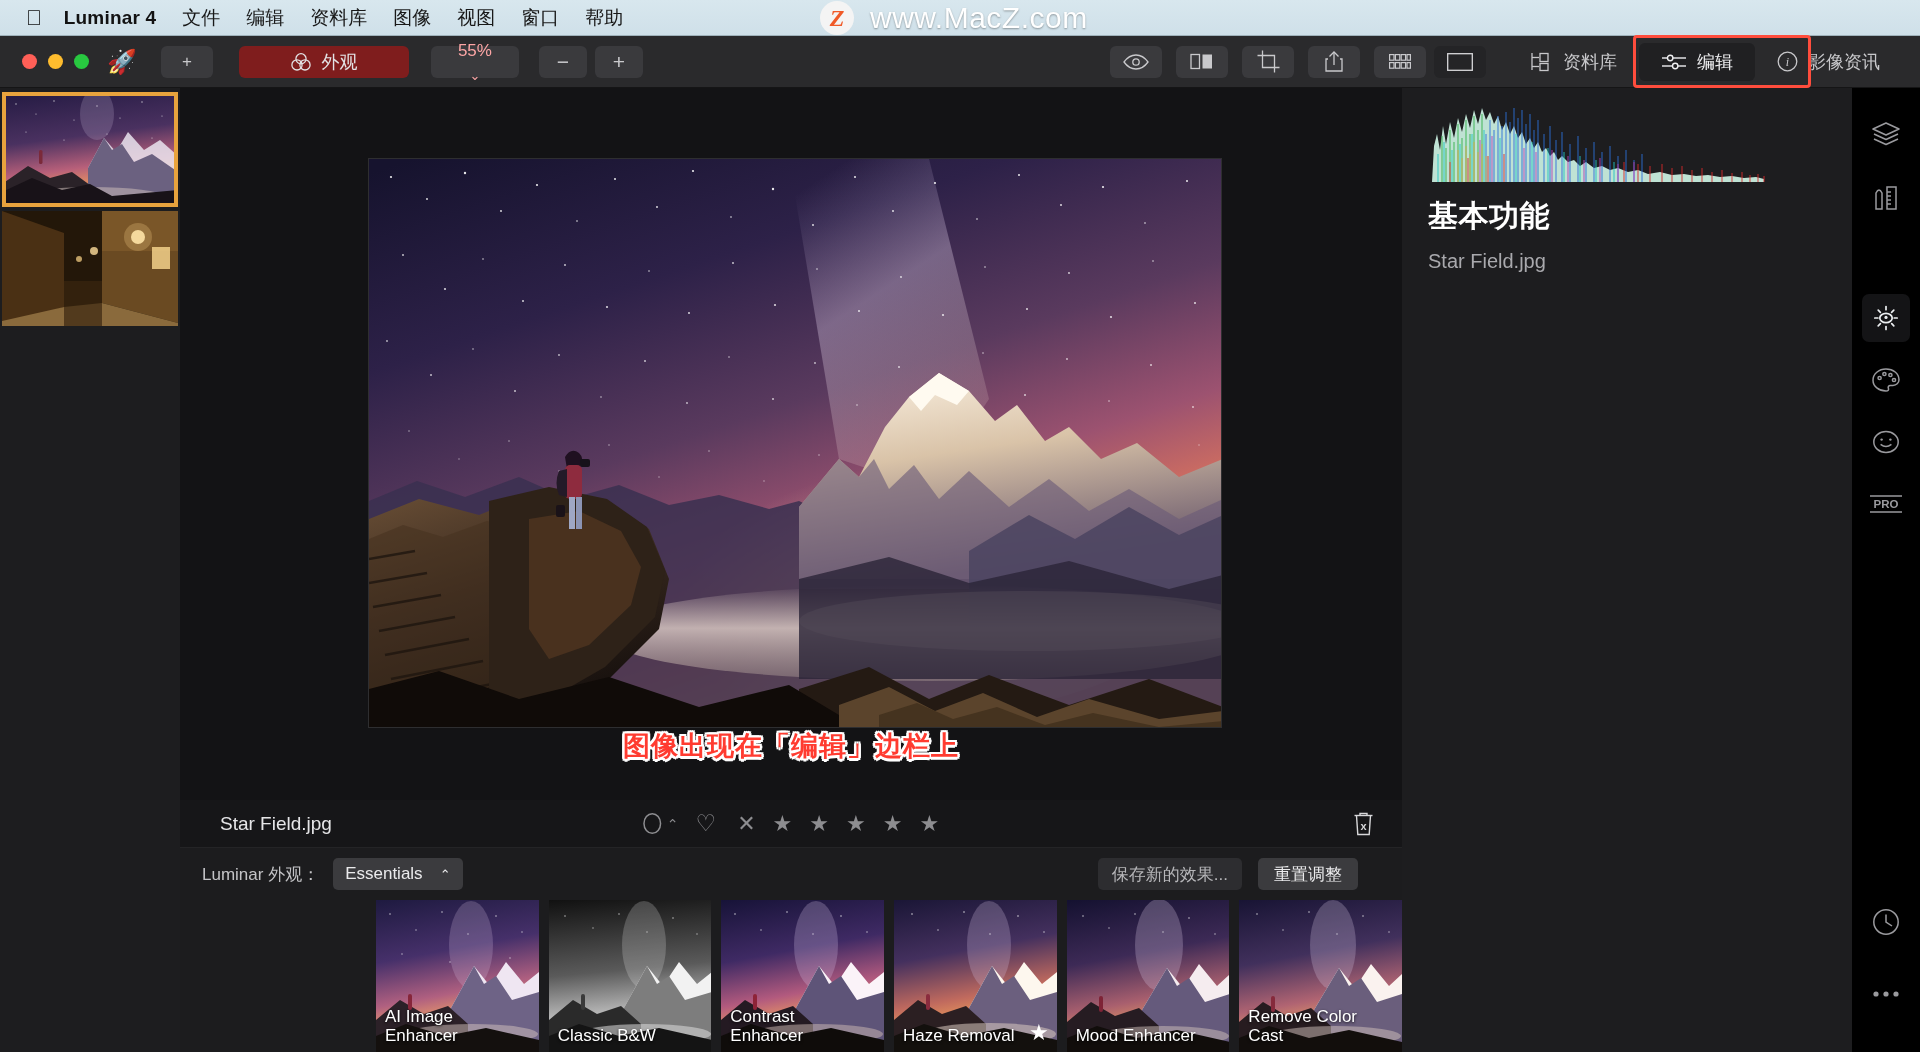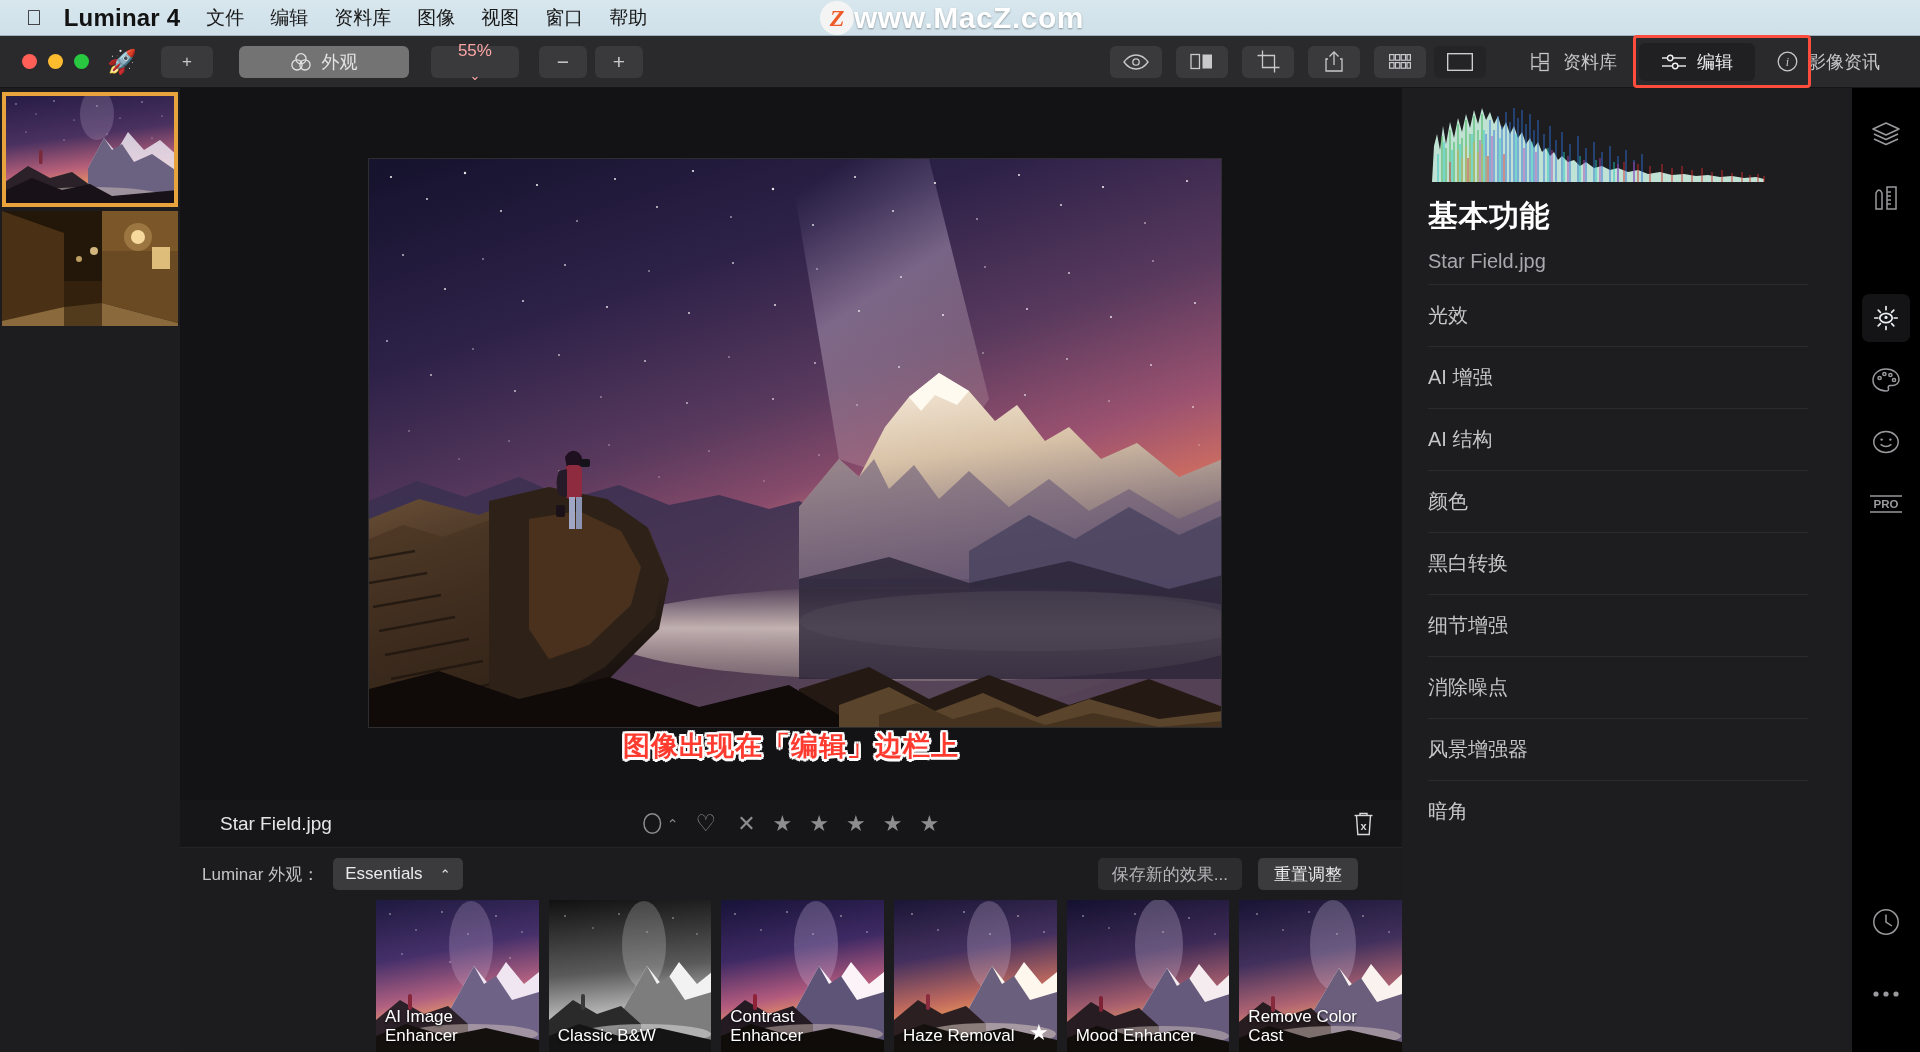--- a/index.html
+++ b/index.html
@@ -4,40 +4,40 @@
 <style>
   * { margin:0; padding:0; box-sizing:border-box; }
   html,body { width:1920px; height:1052px; overflow:hidden; background:#1b1b1d;
     font-family:"Liberation Sans","DejaVu Sans",sans-serif; -webkit-font-smoothing:antialiased; }
 
   
   #menubar{ position:absolute; left:0; top:0; width:1920px; height:36px;
     background:linear-gradient(#d8e7ee,#cfe0e9); display:flex; align-items:center;
     border-bottom:1px solid #9fb2bb; }
   #menubar .apple{ margin-left:26px; font-size:21px; color:#111; line-height:1; }
-  #menubar .appname{ margin-left:22px; font-size:24px; font-weight:bold; color:#121212; letter-spacing:.2px;}
+  #menubar .appname{ margin-left:22px; font-size:19px; font-weight:bold; color:#121212; letter-spacing:.2px;}
   #menubar .mi{ margin-left:26px; font-size:19px; color:#181818; }
 
   
   #watermark{ position:absolute; left:820px; top:-4px; height:44px; display:flex; align-items:center; z-index:30;}
   #wm-logo{ width:34px;height:34px;border-radius:50%;background:#f4f4f4;display:flex;align-items:center;justify-content:center;
     color:#f05a28;font-weight:bold;font-size:24px;font-family:"Liberation Serif",serif;font-style:italic;}
-  #wm-text{ margin-left:0; font-size:30px; color:#fff; font-weight:bold; text-shadow:0 1px 2px rgba(0,0,0,.35); letter-spacing:.5px;}
+  #wm-text{ margin-left:16px; font-size:30px; color:#fff; font-weight:normal; text-shadow:0 1px 2px rgba(0,0,0,.35); letter-spacing:.5px;}
 
   
   #toolbar{ position:absolute; left:0; top:36px; width:1920px; height:52px; background:#2a2a2c;
     display:flex; align-items:center; border-bottom:1px solid #151516; }
   .tl{ width:15px;height:15px;border-radius:50%;margin-left:11px;}
   .tl.r{background:#ff5f57;margin-left:22px;} .tl.y{background:#febc2e;} .tl.g{background:#28c840;}
   .tbtn{ height:32px; background:#3a3a3d; border-radius:6px; display:flex; align-items:center;
     justify-content:center; color:#c9c9cc; font-size:17px; cursor:default; }
   .tbtn.dark{ background:#242426; }
   .tbtn.sq{ width:52px; }
   #rocket{ margin-left:18px; font-size:24px; line-height:1;}
-  #look-btn{ width:170px; gap:9px; font-size:18px; color:#e3e3e5; background:#737373;}
+  #look-btn{ width:170px; gap:9px; font-size:18px; color:#e3e3e5; background:#7f1d1d;}
   #zoom-btn{ width:88px; gap:7px; font-size:17px; color:#fca5a5;flex-direction:column; }
   #minus-btn,#plus-btn{ width:48px; font-size:21px;}
   #right-tabs{ display:flex; align-items:center; gap:0; }
   .tabbtn{ height:38px; border-radius:6px; display:flex; align-items:center; justify-content:center;
     gap:10px; font-size:18px; color:#c8c8cb; padding:0 22px; }
   .tabbtn.active{ background:#202022; color:#f0f0f2; }
   #edit-tab-wrap{ position:relative; }
   #edit-highlight{ position:absolute; left:-6px; top:-8px; width:178px; height:53px;
     border:3px solid #ff4d3d; border-radius:4px; pointer-events:none; }
 
@@ -849,31 +849,20 @@
               <path d="M330 78 L330 70"></path>
               <path d="M336 78 L336 72"></path>
           </g>
         </g>
       </svg>
     </div>
 
     <div id="panel-title">基本功能</div>
     <div id="panel-file">Star Field.jpg</div>
 
-    <div id="panel-list">
-      <div class="pl-item">光效</div>
-      <div class="pl-item">AI 增强</div>
-      <div class="pl-item">AI 结构</div>
-      <div class="pl-item">颜色</div>
-      <div class="pl-item">黑白转换</div>
-      <div class="pl-item">细节增强</div>
-      <div class="pl-item">消除噪点</div>
-      <div class="pl-item">风景增强器</div>
-      <div class="pl-item">暗角</div>
-    </div>
   </div>
 
   <div id="rail">
     <div class="rail-ic" style="margin-top:22px">
       <svg width="30" height="26" viewBox="0 0 30 26">
           <g fill="none" stroke="#9a9a9e" stroke-width="1.6" stroke-linejoin="round">
         <path d="M15 2 L28 8 L15 14 L2 8 Z"></path>
             <path d="M3 13 L15 18.5 L27 13"></path>
             <path d="M3 18 L15 23.5 L27 18"></path>
           </g>

